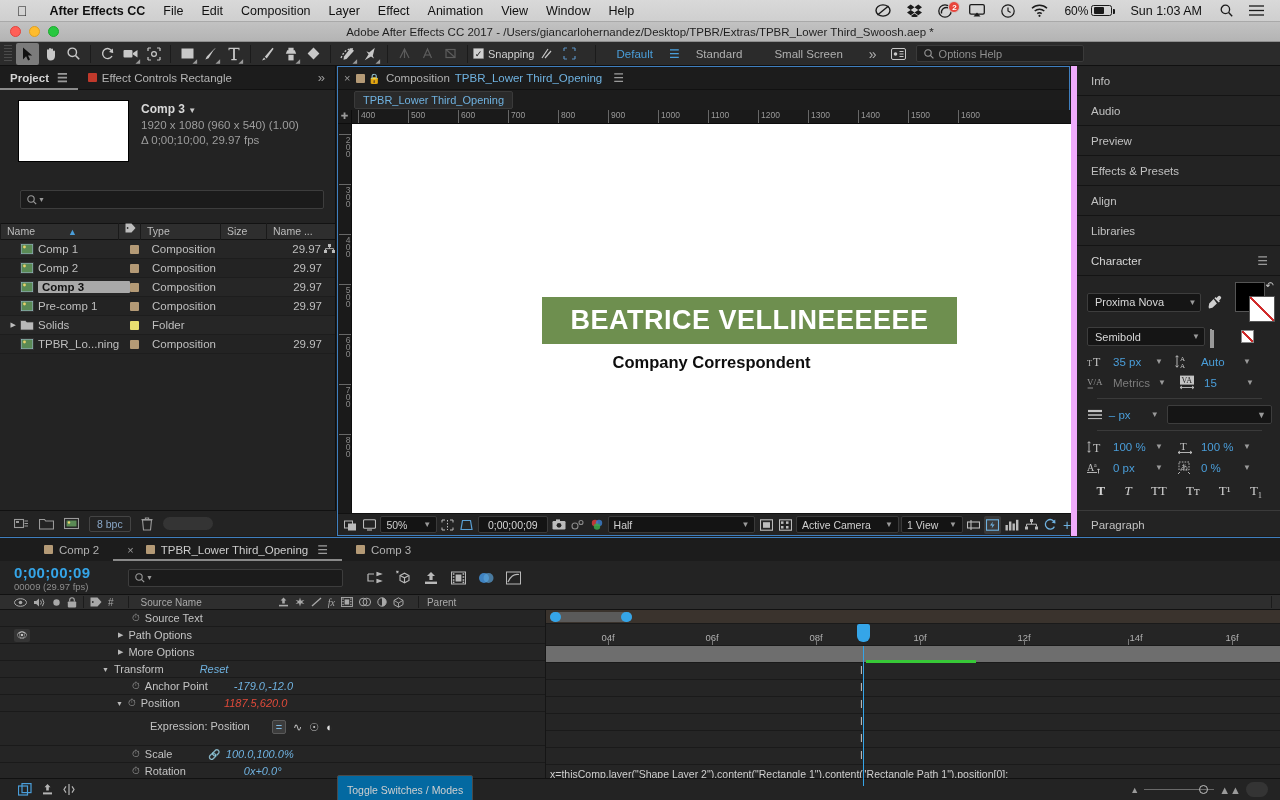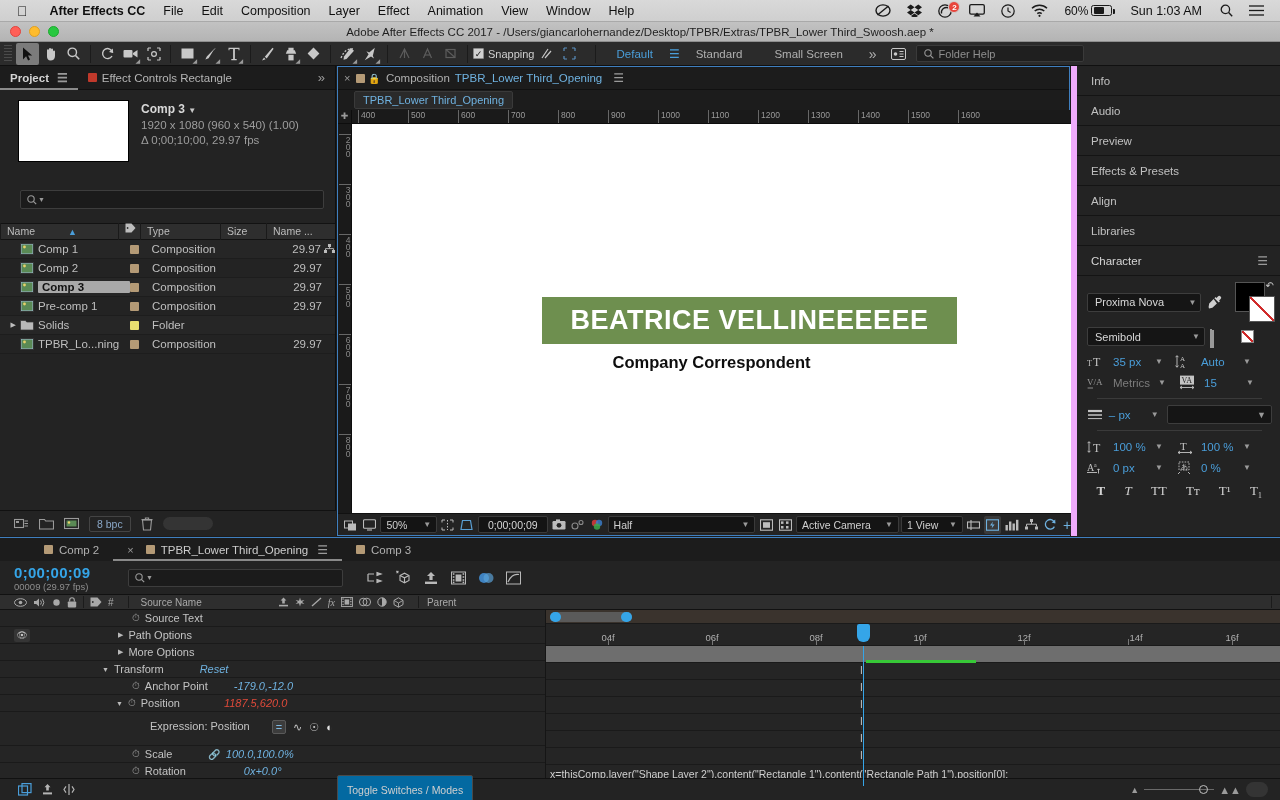--- a/index.html
+++ b/index.html
@@ -578,21 +578,21 @@
             <line x1="8.5" y1="6" x2="12.5" y2="6"></line>
             <line x1="8.5" y1="8.5" x2="12.5" y2="8.5"></line>
           </g>
         </svg>
     </div>
     <div class="searchhelp">
       <svg width="10" height="10" viewBox="0 0 10 10">
           <circle cx="4" cy="4" r="3.2" fill="none" stroke="#9a9a9a" stroke-width="1.1"></circle>
           <line x1="6.4" y1="6.4" x2="9.4" y2="9.4" stroke="#9a9a9a" stroke-width="1.2"></line>
         </svg>
-      <span>Folder Help</span>
+      <span>Options Help</span>
     </div>
   </div>
 
   <div class="project">
     <div class="panel-tabs">
       <div class="ptab active">
         <span>Project</span>
         <span class="menu-ic">☰</span>
       </div>
       <div class="ptab">
@@ -1109,20 +1109,23 @@
       <div class="styrow">
         <span style="font-weight:bold;">T</span>
         <span style="font-style:italic;">T</span>
         <span>TT</span>
         <span>Tᴛ</span>
         <span>T¹</span>
         <span>T₁</span>
       </div>
     </div>
 
+    <div class="rpanel" style="border-top:1px solid #3a3a3a;margin-top:6px;">
+      <span>Paragraph</span>
+    </div>
   </div>
 
   <div class="timeline">
     <div class="tl-tabs">
       <div class="tl-tab">
         <span class="sw sw-tan"></span>
         <span>Comp 2</span>
       </div>
       <div class="tl-tab active">
         <span class="closex">×</span>

